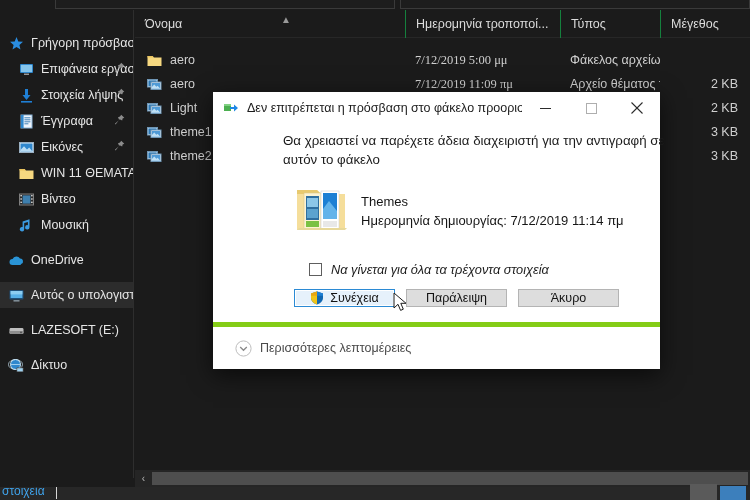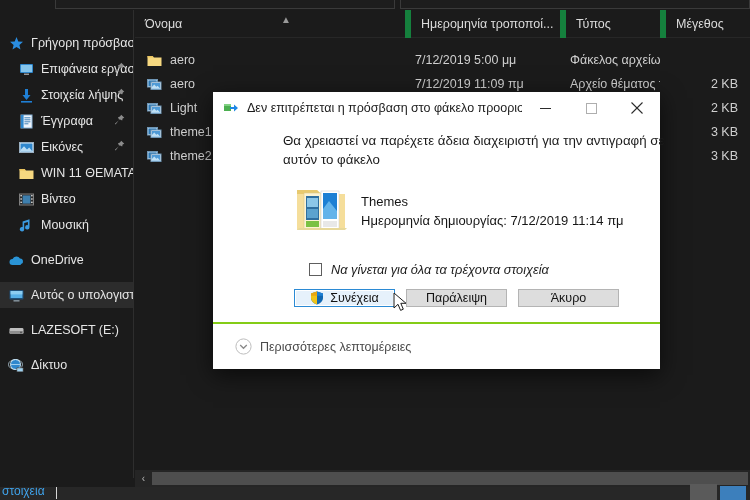--- a/index.html
+++ b/index.html
@@ -31,36 +31,36 @@
   .nav-item .pin { position: absolute; right: 8px; top: 6px; width: 11px; height: 12px; }
   .nav-item.indent { padding-left: 16px; }
   .nav-gap { height: 9px; }
 
   
   .list-pane { position: absolute; left: 135px; top: 10px; width: 615px; height: 452px;
                background: #1b1b1b; }
   .hdr { position: relative; display: flex; height: 28px; align-items: center;
          background: #1b1b1b; border-bottom: 1px solid #272727; }
   .hdr .cell { color: #dcdcdc; font-size: 12.5px; padding-left: 10px;
-               height: 28px; line-height: 28px; border-left: 6px solid #15803d;
+               height: 28px; line-height: 28px; border-left: 1px solid #15803d;
                overflow: hidden; white-space: nowrap; }
   .hdr .cell.first { border-left: none; }
   .sort-caret { position: absolute; left: 146px; top: 4px; color: #9a9a9a; font-size: 10px; }
 
   .col-name { width: 270px; }
   .col-date { width: 155px; }
   .col-type { width: 100px; }
   .col-size { width: 74px; }
 
   .rows { padding-top: 10px; }
   .row { display: flex; height: 24px; align-items: center; }
   .row .c { font-size: 12.5px; color: #cfcfcf; white-space: nowrap; overflow: hidden;
             height: 24px; line-height: 24px; }
   .row .c.name { width: 270px; padding-left: 10px; display: flex; align-items: center; }
-  .row .c.date { width: 155px; padding-left: 10px; }
+  .row .c.date { width: 155px; padding-left: 10px; font-family: Liberation Serif, serif; }
   .row .c.type { width: 100px; padding-left: 10px; }
   .row .c.size { width: 90px; text-align: right; padding-right: 12px; }
   .row .fico { width: 18px; height: 16px; margin-right: 7px; flex: 0 0 18px;
                display: inline-flex; align-items: center; justify-content: center; }
 
   
   .hscroll { position: absolute; left: 135px; top: 470px; width: 615px; height: 17px;
              background: #252525; display: flex; align-items: center; }
   .hscroll .arrow { width: 17px; height: 17px; color: #b9b9b9; font-size: 10px;
                     display: flex; align-items: center; justify-content: center; }
@@ -106,21 +106,21 @@
 
   .btn-row { display: flex; justify-content: flex-end; gap: 11px;
              margin-top: 12px; padding-right: 19px; }
   .btn { height: 18px; min-width: 101px; font-size: 12.5px; color: #121212;
          background: #dddddd; border: 1px solid #b4b4b4;
          display: flex; align-items: center; justify-content: center; gap: 6px; }
   .btn.primary { background: #e6f1fb; border: 1px solid #2b8ad4; box-shadow: inset 0 0 0 1px #ffffff; }
   .shield { width: 14px; height: 14px; flex: 0 0 14px; }
 
   .dlg-foot { position: absolute; left: 0; bottom: 0; width: 447px; height: 47px;
-              border-top: 2px solid #84cc16; display: flex; align-items: center; }
+              border-top: 5px solid #84cc16; display: flex; align-items: center; }
   .more-row { display: flex; align-items: center; padding-left: 22px; }
   .more-chev { width: 17px; height: 17px; flex: 0 0 17px; margin-right: 8px; }
   .more-lbl { font-size: 12.5px; color: #4a4a4a; }
 
   
   .cursor { position: absolute; left: 393px; top: 292px; width: 16px; height: 22px; }
 </style>
 </head>
 <body>
 

